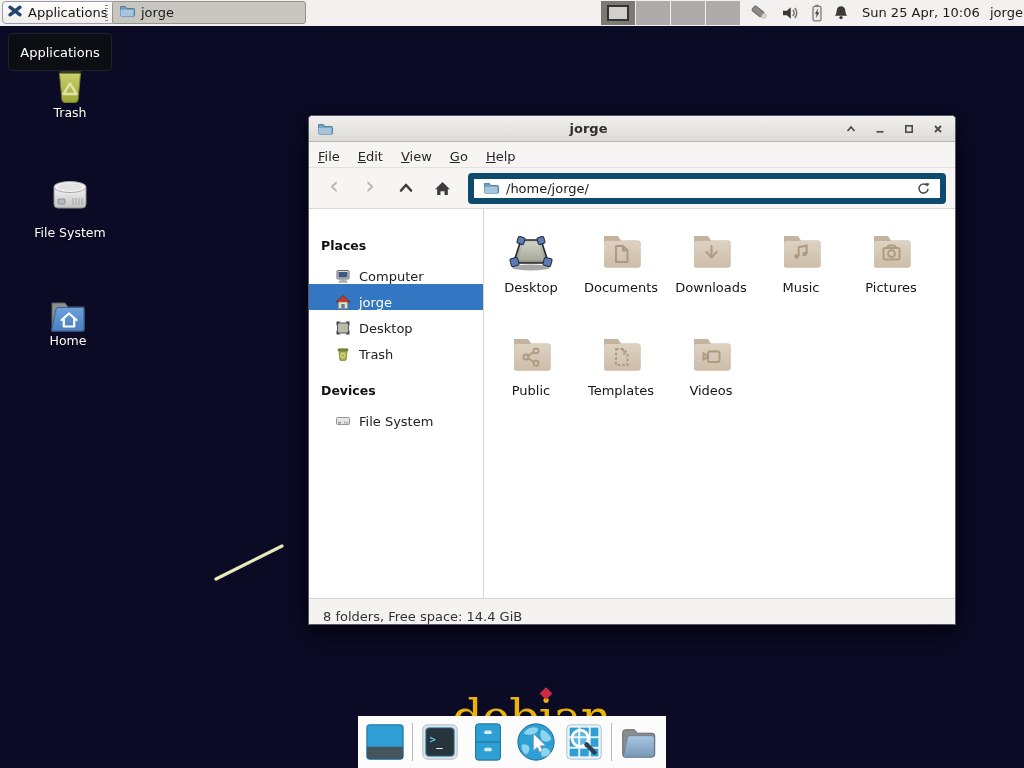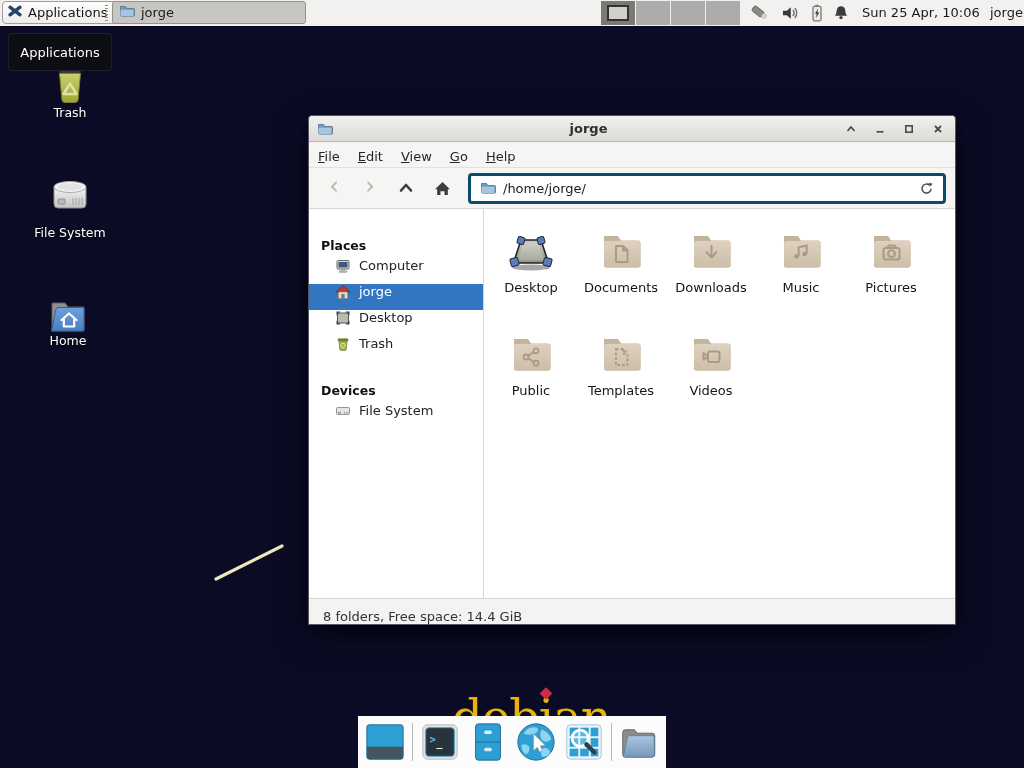--- a/index.html
+++ b/index.html
@@ -72,29 +72,29 @@
   .menu-item { padding:3px 9px; font-size:13px; color:#262626; }
   .menu-item::first-letter { text-decoration:underline; }
   #toolbar {
     height:41px; flex:0 0 41px; background:#f6f5f3; border-bottom:1px solid #dad8d4;
     display:flex; align-items:center; padding:0 9px; gap:4px;
   }
   .nav-btn { width:32px; height:28px; display:flex; align-items:center; justify-content:center; }
   .nav-glyph { font-size:24px; color:#b6b4b0; line-height:20px; margin-top:-5px; }
   #pathbar {
     flex:1; height:31px; margin-left:6px; background:#fff;
-    border:3px solid #0c4a6e; border-radius:4px;
+    border:6px solid #0c4a6e; border-radius:4px;
     display:flex; align-items:center; gap:7px; padding:0 9px;
     font-size:13px; color:#1a1a1a;
   }
   #path-text { flex:1; }
   #main { flex:1; display:flex; min-height:0; }
   #sidebar { width:175px; border-right:1px solid #d8d6d2; background:#fff; padding-top:8px; }
   .side-header { padding:4px 12px 5px 12px; font-weight:bold; font-size:12.5px; color:#101010;margin-top:17px; }
-  .side-row { height:26px; display:flex; align-items:flex-start; gap:8px; padding-left:26px; font-size:13px; color:#222; }
+  .side-row { height:26px; display:flex; align-items:flex-end; gap:8px; padding-left:26px; font-size:13px; color:#222; }
   .side-row.selected { background:#3377c2; color:#fff; }
   #files {
     flex:1; padding:14px 0 0 2px; display:flex; flex-wrap:wrap; align-content:flex-start;
   }
   .file-item { width:90px; height:103px; display:flex; flex-direction:column; align-items:center; padding-top:4px; }
   .file-item .label { margin-top:5px; font-size:13px; color:#161616; text-align:center; }
   #statusbar {
     height:26px; flex:0 0 26px; background:#f4f3f1; border-top:1px solid #d8d6d2;
     display:flex; align-items:flex-end; padding-left:14px; font-size:13px; color:#333;
   }

